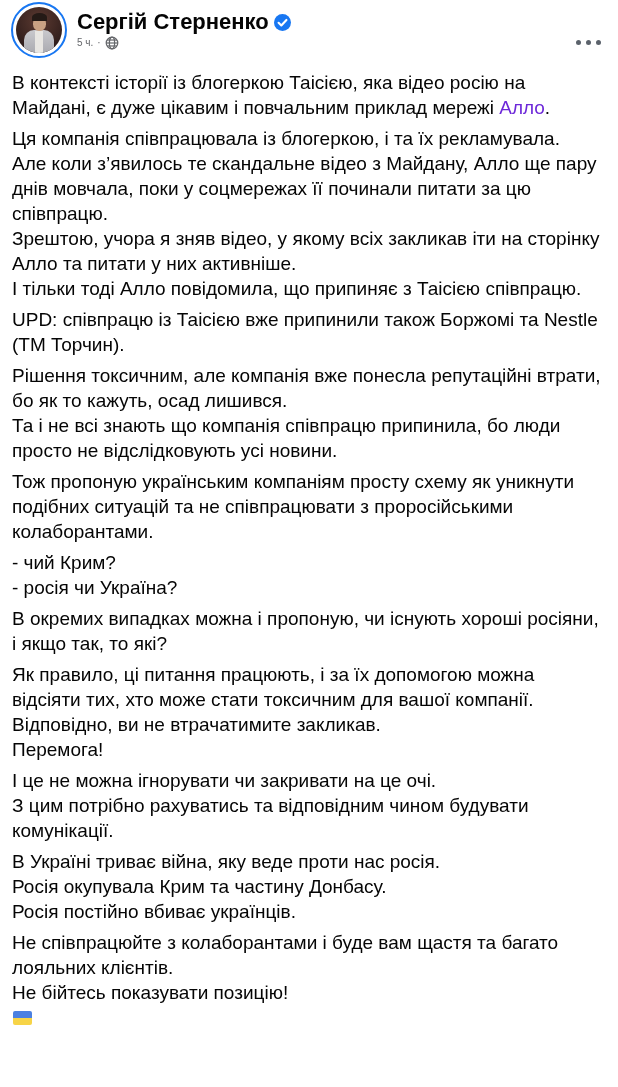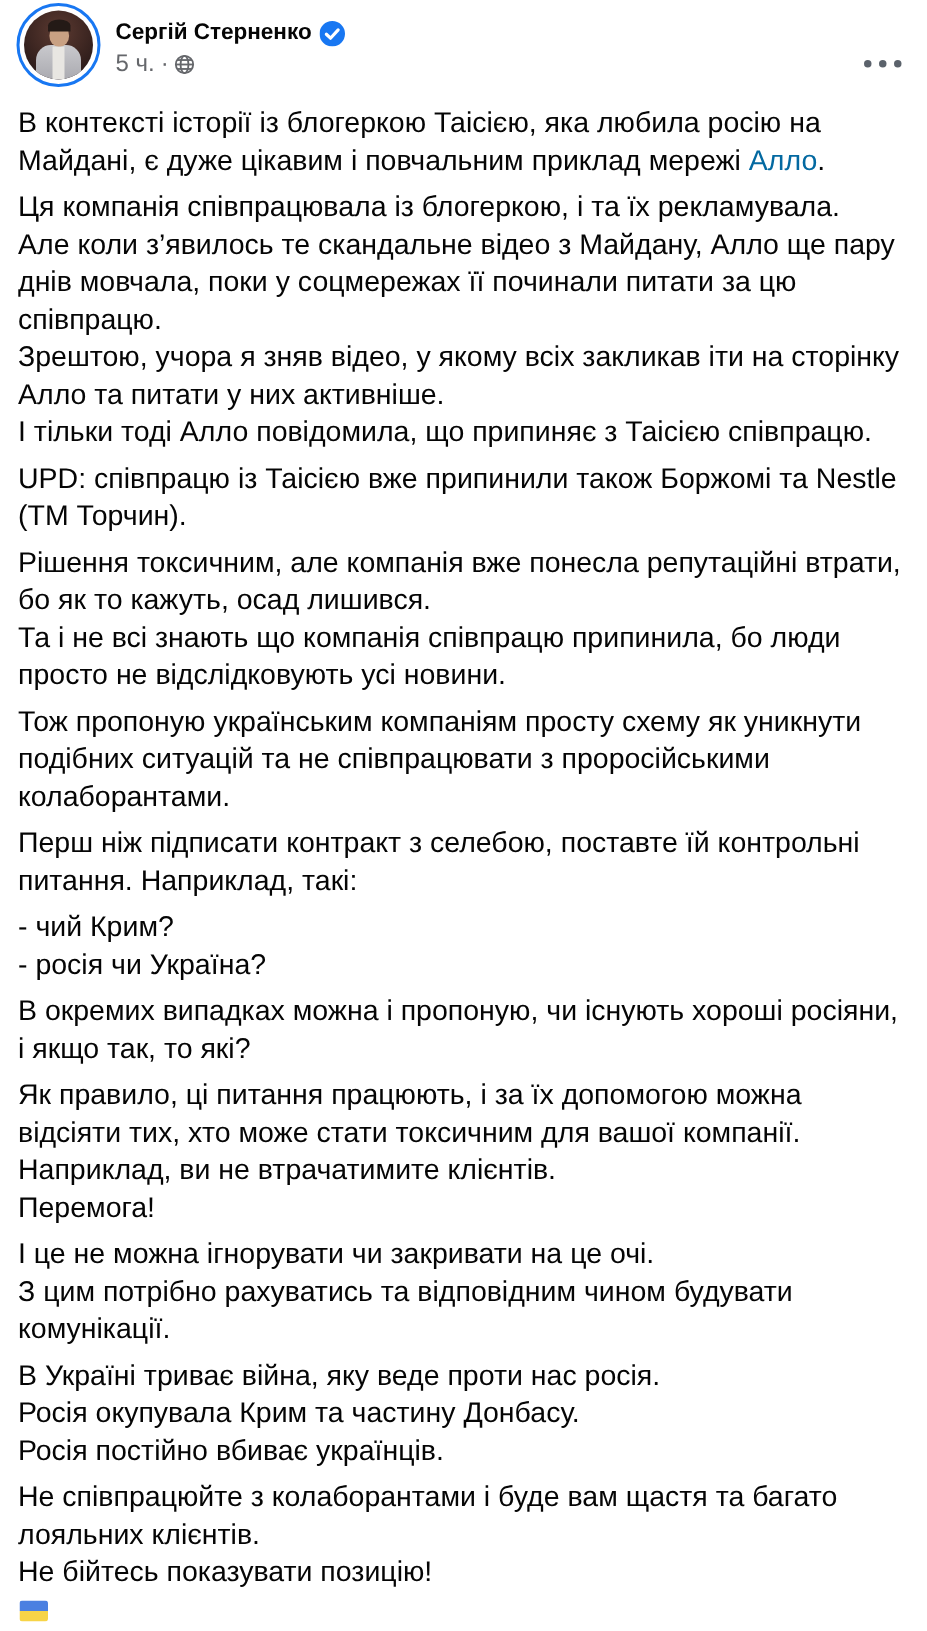--- a/index.html
+++ b/index.html
@@ -59,31 +59,31 @@
   }
   .avatar-shirt {
     position: absolute; left: 50%; top: 24px;
     width: 8px; height: 22px; margin-left: -4px;
     background: #e8e6e2;
   }
   .header-text { margin-left: 10px; padding-top: 10px; }
   .author-row { display: flex; align-items: center; }
   .author-name {
     font-weight: bold;
-    font-size: 15px;
+    font-size: 22px;
     line-height: 20px;
     color: #050505;
     cursor: pointer;
   }
   .verified-badge { margin-left: 5px; display: flex; align-items: center; }
   .meta-row {
     display: flex; align-items: center;
     margin-top: 3px;
     color: #65676b;
-    font-size: 16px;
+    font-size: 10px;
     line-height: 16px;
   }
   .meta-sep { margin: 0 4px; }
   .globe-icon { display: flex; align-items: center; }
   .more-button {
     position: absolute;
     top: 31px; right: 13px;
     width: 34px; height: 22px;
     display: flex; align-items: center; justify-content: center;
     gap: 5px;
@@ -156,35 +156,34 @@
     </div>
 
     <div class="more-button">
       <span class="more-dot"></span>
       <span class="more-dot"></span>
       <span class="more-dot"></span>
     </div>
   </div>
 
   <div class="post-body">
-      <p><span>В контексті історії із блогеркою Таісією, яка любила росію на Майдані, є дуже цікавим і повчальним приклад мережі </span><span class="inline-link" style="color: #0369a1;">Алло</span><span>.</span></p>
+      <p><span>В контексті історії із блогеркою Таісією, яка відео росію на Майдані, є дуже цікавим і повчальним приклад мережі </span><span class="inline-link" style="color: #6d28d9;">Алло</span><span>.</span></p>
       <p><span>Ця компанія співпрацювала із блогеркою, і та їх рекламувала.
 Але коли з’явилось те скандальне відео з Майдану, Алло ще пару днів мовчала, поки у соцмережах її починали питати за цю співпрацю.
 Зрештою, учора я зняв відео, у якому всіх закликав іти на сторінку Алло та питати у них активніше.
 І тільки тоді Алло повідомила, що припиняє з Таісією співпрацю.</span></p>
       <p><span>UPD: співпрацю із Таісією вже припинили також Боржомі та Nestle (ТМ Торчин).</span></p>
       <p><span>Рішення токсичним, але компанія вже понесла репутаційні втрати, бо як то кажуть, осад лишився.
 Та і не всі знають що компанія співпрацю припинила, бо люди просто не відслідковують усі новини.</span></p>
       <p><span>Тож пропоную українським компаніям просту схему як уникнути подібних ситуацій та не співпрацювати з проросійськими колаборантами.</span></p>
-      <p><span>Перш ніж підписати контракт з селебою, поставте їй контрольні питання. Наприклад, такі:</span></p>
       <p><span>- чий Крим?
 - росія чи Україна?</span></p>
       <p><span>В окремих випадках можна і пропоную, чи існують хороші росіяни, і якщо так, то які?</span></p>
       <p><span>Як правило, ці питання працюють, і за їх допомогою можна відсіяти тих, хто може стати токсичним для вашої компанії.
-Наприклад, ви не втрачатимите клієнтів.
+Відповідно, ви не втрачатимите закликав.
 Перемога!</span></p>
       <p><span>І це не можна ігнорувати чи закривати на це очі.
 З цим потрібно рахуватись та відповідним чином будувати комунікації.</span></p>
       <p><span>В Україні триває війна, яку веде проти нас росія.
 Росія окупувала Крим та частину Донбасу.
 Росія постійно вбиває українців.</span></p>
       <p><span>Не співпрацюйте з колаборантами і буде вам щастя та багато лояльних клієнтів.
 Не бійтесь показувати позицію!</span></p>
       <span class="flag-emoji">
         <span class="flag-top" style="display: block; background: rgb(75, 128, 225);"></span>

